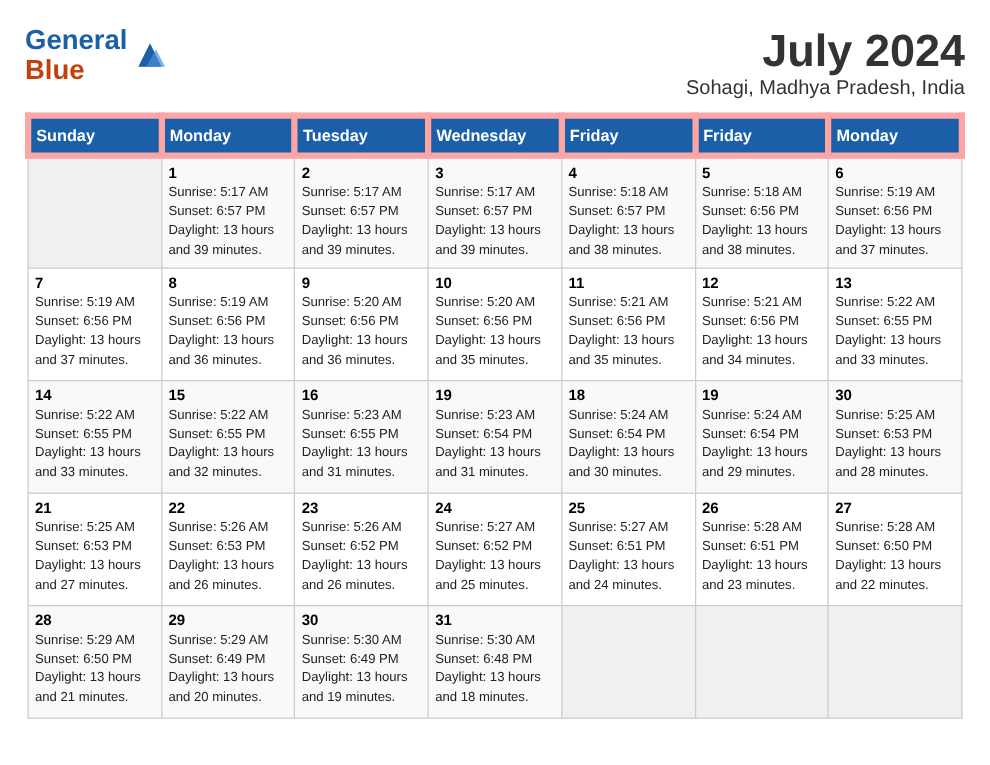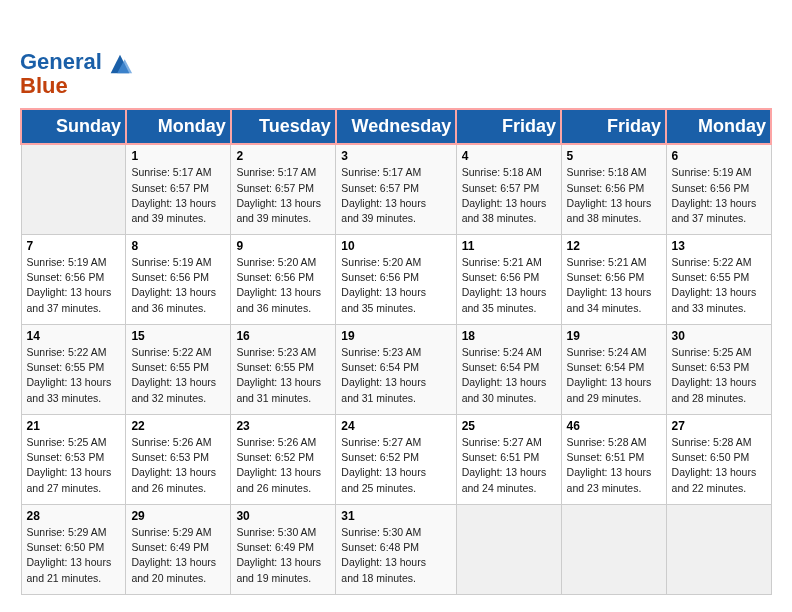--- a/index.html
+++ b/index.html
@@ -11,21 +11,21 @@
       padding: 20px;
     }
     .header {
       display: flex;
       justify-content: space-between;
       align-items: flex-start;
       margin-bottom: 10px;
     }
     .logo {
       display: flex;
-      margin-top: 30px;
+      align-items: center;
     }
     .logo-text {
       font-size: 22px;
       font-weight: bold;
       color: #333;
       line-height: 1.1;
     }
     .logo-text span {
       color: #1a5fa8;
     }
@@ -50,24 +50,24 @@
       width: 100%;
       border-collapse: collapse;
       font-size: 11px;
     }
     thead tr {
       background-color: #1a5fa8;
       color: #fff;
     }
     thead th {
       padding: 6px 4px;
-      text-align: right;
-      font-size: 18px;
+      text-align: left;
+      font-size: 13px;
       font-weight: bold;
-      border: 2px solid #fca5a5;
+      border: 5px solid #fca5a5;
     }
     tbody tr {
       vertical-align: top;
     }
     tbody td {
       border: 1px solid #ccc;
       padding: 4px 5px;
       height: 90px;
       vertical-align: top;
       background: #fff;
@@ -99,20 +99,24 @@
       <div class="logo-text">
         <span>General</span><br>
         <span style="color:#c2410c;">Blue</span>
       </div>
     </div>
     <svg class="logo-icon" viewBox="0 0 30 30" xmlns="http://www.w3.org/2000/svg">
       <polygon points="5,25 15,5 25,25" fill="#1a5fa8"></polygon>
       <polygon points="12,25 20,10 28,25" fill="#4a90d9" opacity="0.7"></polygon>
     </svg>
   </div>
+  <div class="title-block">
+    <div class="month-title">July 2024</div>
+    <div class="location-title">Sohagi, Madhya Pradesh, India</div>
+  </div>
 </div>
 
 <table>
   <thead>
     <tr>
     <th>Sunday</th>
         <th>Monday</th>
         <th>Tuesday</th>
         <th>Wednesday</th>
         <th>Friday</th>
@@ -298,21 +302,21 @@
 and 25 minutes.</div>
         </td>
         <td>
           <span class="day-number">25</span>
           <div class="day-info" style="white-space: pre-line;">Sunrise: 5:27 AM
 Sunset: 6:51 PM
 Daylight: 13 hours
 and 24 minutes.</div>
         </td>
         <td>
-          <span class="day-number">46</span>
+          <span class="day-number">26</span>
           <div class="day-info" style="white-space: pre-line;">Sunrise: 5:28 AM
 Sunset: 6:51 PM
 Daylight: 13 hours
 and 23 minutes.</div>
         </td>
         <td>
           <span class="day-number">27</span>
           <div class="day-info" style="white-space: pre-line;">Sunrise: 5:28 AM
 Sunset: 6:50 PM
 Daylight: 13 hours

